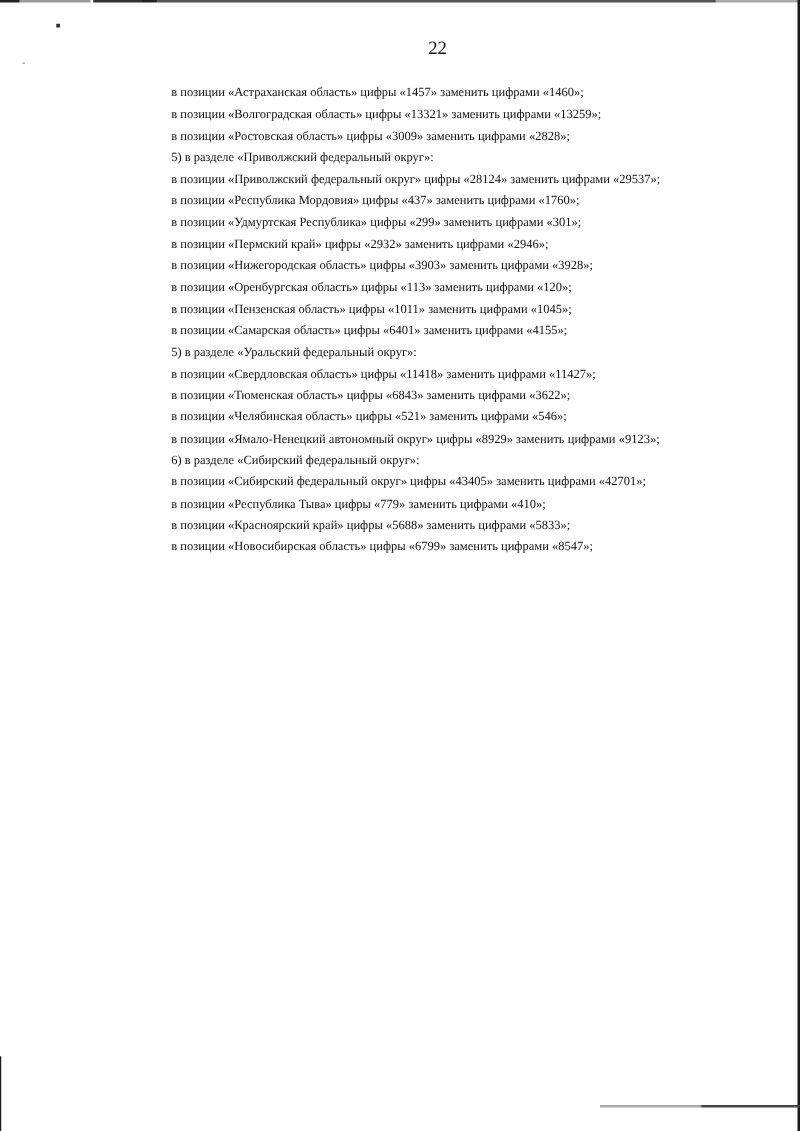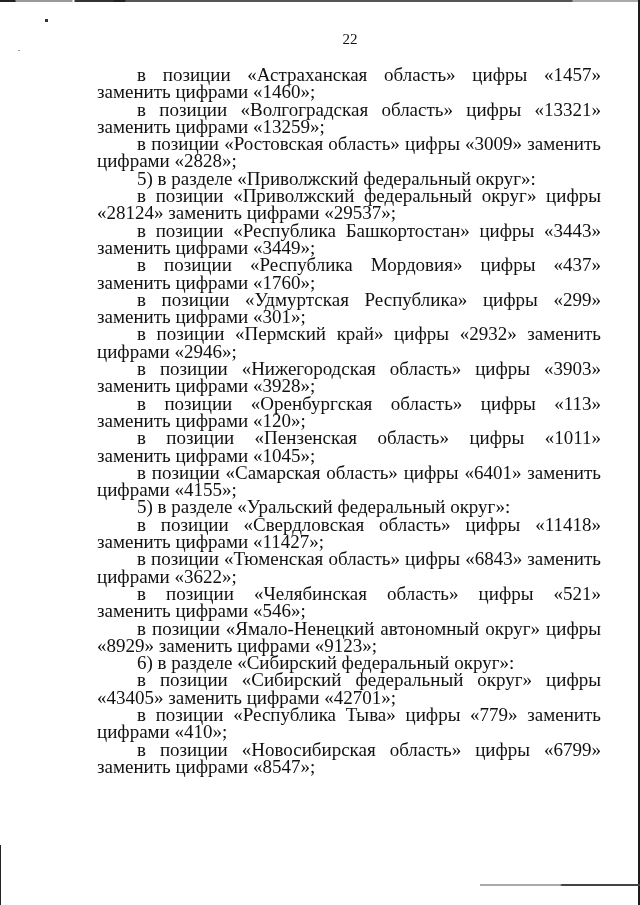--- a/index.html
+++ b/index.html
@@ -67,21 +67,21 @@
       top: 31px;
       text-align: center;
       font-size: 15px;
       line-height: 17px;
     }
     .body-text {
       position: absolute;
       left: 97px;
       top: 66px;
       width: 504px;
-      font-size: 19px;
+      font-size: 10px;
       line-height: 17.3px;
       text-align: justify;
     }
     .para {
       margin: 0;
       text-indent: 40px;
       text-align: justify;
     }
   </style>
 </head>
@@ -96,31 +96,31 @@
   <div class="speck2"></div>
 
   <div class="page-number">22</div>
 
   <div class="body-text">
     <p class="para">в позиции «Астраханская область» цифры «1457» заменить цифрами «1460»;</p>
     <p class="para">в позиции «Волгоградская область» цифры «13321» заменить цифрами «13259»;</p>
     <p class="para">в позиции «Ростовская область» цифры «3009» заменить цифрами «2828»;</p>
     <p class="para">5) в разделе «Приволжский федеральный округ»:</p>
     <p class="para">в позиции «Приволжский федеральный округ» цифры «28124» заменить цифрами «29537»;</p>
-    <p class="para">в позиции «Республика Башкортостан» цифры «3443» заменить цифрами «3449»;</p>
     <p class="para">в позиции «Республика Мордовия» цифры «437» заменить цифрами «1760»;</p>
     <p class="para">в позиции «Удмуртская Республика» цифры «299» заменить цифрами «301»;</p>
     <p class="para">в позиции «Пермский край» цифры «2932» заменить цифрами «2946»;</p>
     <p class="para">в позиции «Нижегородская область» цифры «3903» заменить цифрами «3928»;</p>
     <p class="para">в позиции «Оренбургская область» цифры «113» заменить цифрами «120»;</p>
     <p class="para">в позиции «Пензенская область» цифры «1011» заменить цифрами «1045»;</p>
     <p class="para">в позиции «Самарская область» цифры «6401» заменить цифрами «4155»;</p>
     <p class="para">5) в разделе «Уральский федеральный округ»:</p>
     <p class="para">в позиции «Свердловская область» цифры «11418» заменить цифрами «11427»;</p>
     <p class="para">в позиции «Тюменская область» цифры «6843» заменить цифрами «3622»;</p>
     <p class="para">в позиции «Челябинская область» цифры «521» заменить цифрами «546»;</p>
     <p class="para">в позиции «Ямало-Ненецкий автономный округ» цифры «8929» заменить цифрами «9123»;</p>
     <p class="para">6) в разделе «Сибирский федеральный округ»:</p>
     <p class="para">в позиции «Сибирский федеральный округ» цифры «43405» заменить цифрами «42701»;</p>
     <p class="para">в позиции «Республика Тыва» цифры «779» заменить цифрами «410»;</p>
+    <p class="para">в позиции «Красноярский край» цифры «5688» заменить цифрами «5833»;</p>
     <p class="para">в позиции «Новосибирская область» цифры «6799» заменить цифрами «8547»;</p>
   </div>
 </div>
 
 </body></html>

